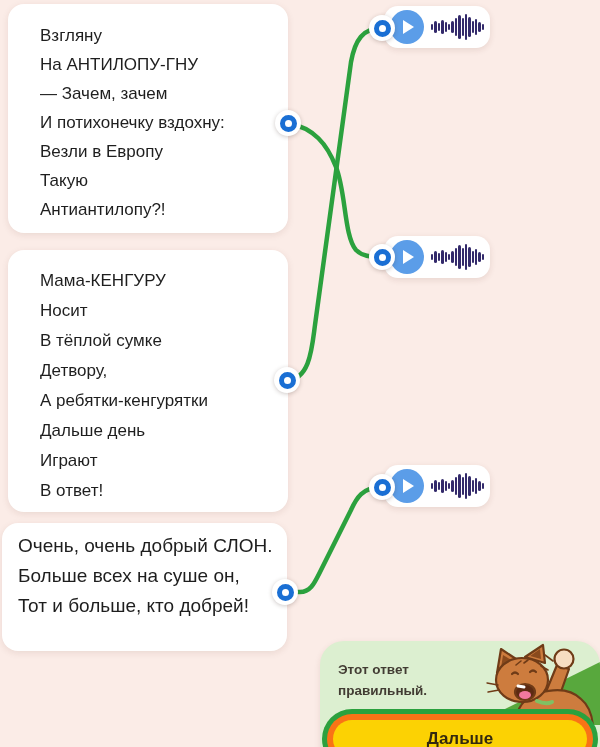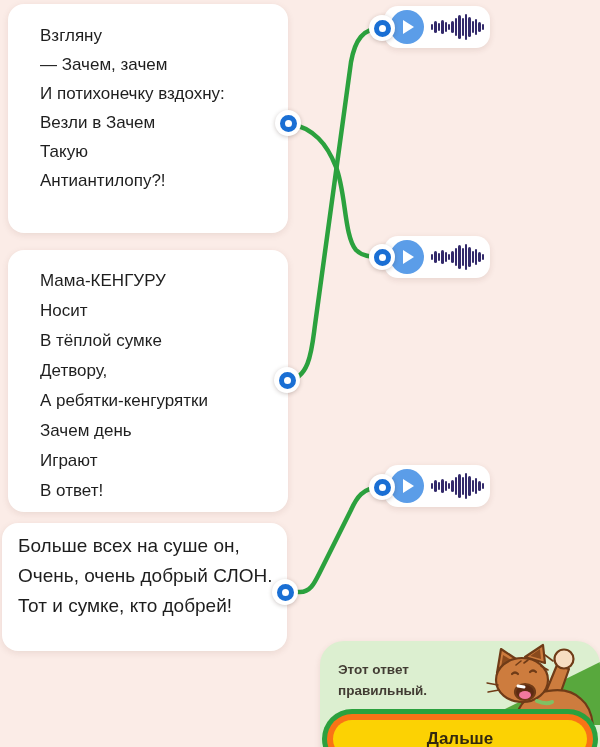--- a/index.html
+++ b/index.html
@@ -65,42 +65,43 @@
 <div class="screen">
 
   <svg class="connections">
     <path d="M288 123 C314 128 327 144 336 167 C346 192 344 236 356 250 C362 256 370 257 382 257"></path>
     <path d="M382 28 C363 28 355 40 351 62 L315 325 C312 347 310 380 287 380"></path>
     <path d="M285 592 L300 592 C310 592 314 584 319 574 L351 510 C356 499 362 487 382 487"></path>
   </svg>
 
   <div class="poem-card" id="card-1">
     <p>Взгляну</p>
+    <p>На АНТИЛОПУ-ГНУ</p>
     <p>— Зачем, зачем</p>
     <p>И потихонечку вздохну:</p>
-    <p>Везли в Зачем</p>
+    <p>Везли в Европу</p>
     <p>Такую</p>
     <p>Антиантилопу?!</p>
   </div>
 
   <div class="poem-card" id="card-2">
     <p>Мама-КЕНГУРУ</p>
     <p>Носит</p>
     <p>В тёплой сумке</p>
     <p>Детвору,</p>
     <p>А ребятки-кенгурятки</p>
-    <p>Зачем день</p>
+    <p>Дальше день</p>
     <p>Играют</p>
     <p>В ответ!</p>
   </div>
 
   <div class="poem-card" id="card-3">
+    <p>Очень, очень добрый СЛОН.</p>
     <p>Больше всех на суше он,</p>
-    <p>Очень, очень добрый СЛОН.</p>
-    <p>Тот и сумке, кто добрей!</p>
+    <p>Тот и больше, кто добрей!</p>
   </div>
 
   <div class="audio-card" style="top:6px;">
     <button class="play-btn">
       <span class="play-tri"></span>
     </button>
     <div class="waveform">
         <i style="height: 6px;"></i>
         <i style="height: 12px;"></i>
         <i style="height: 8px;"></i>

